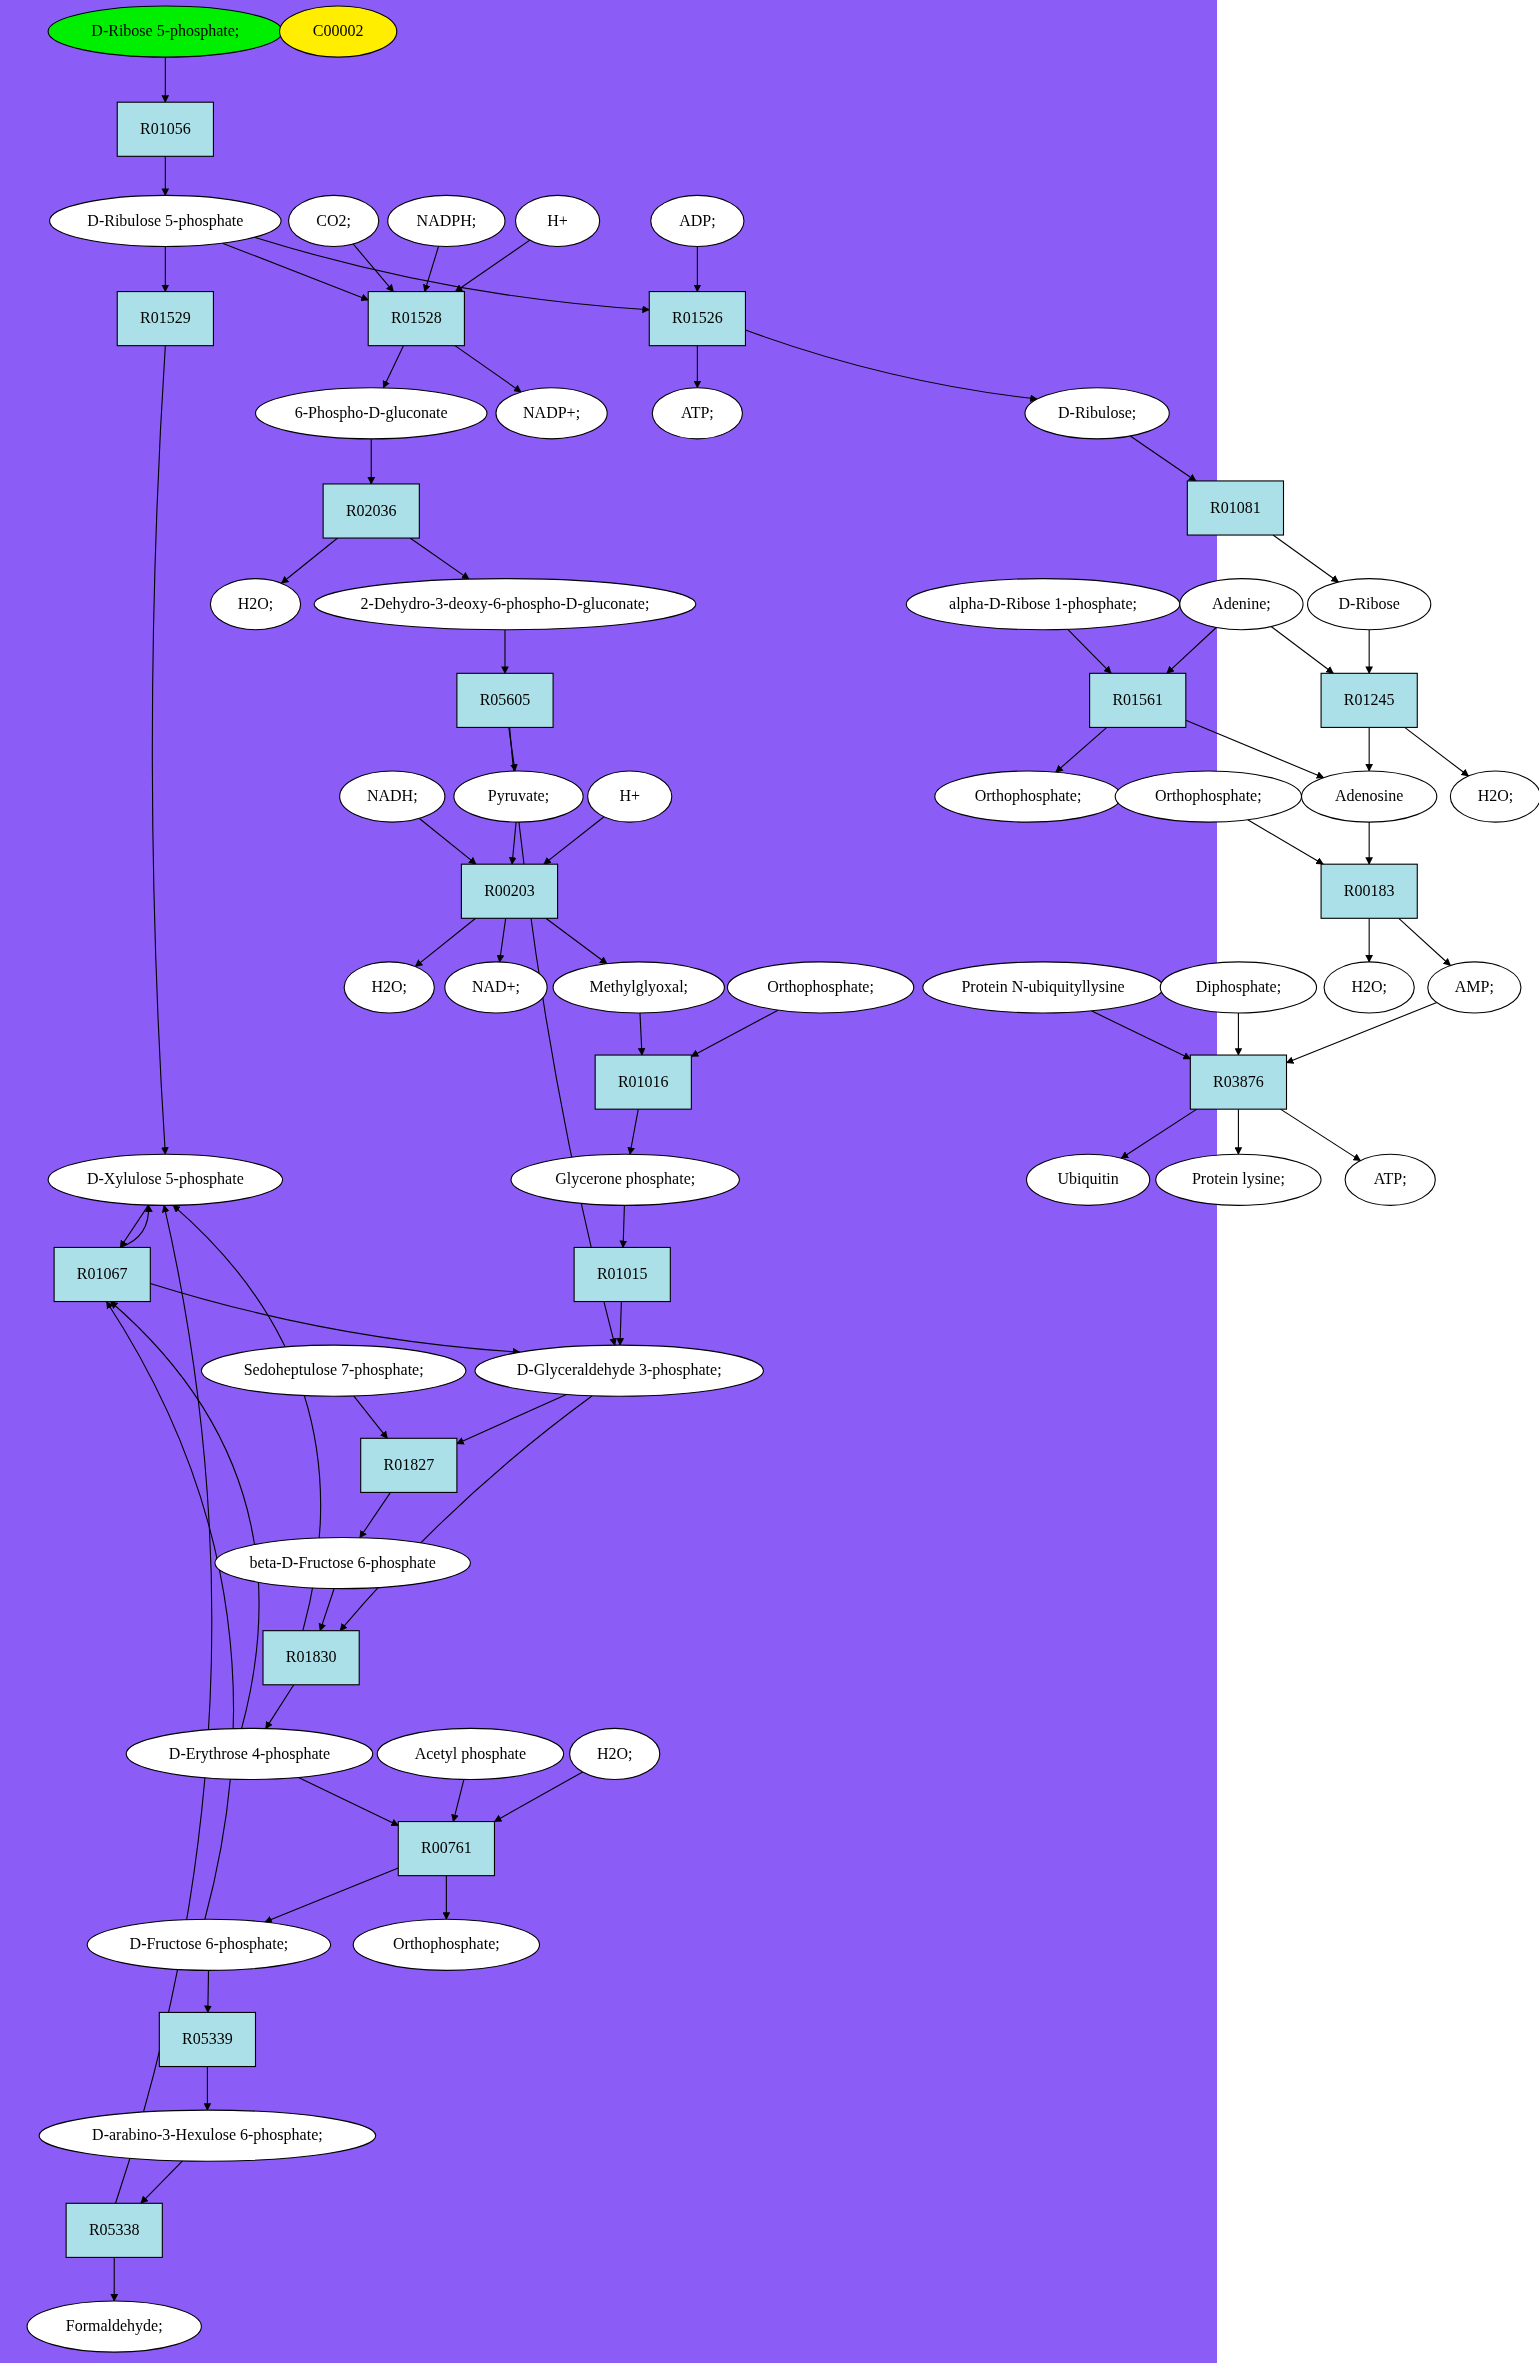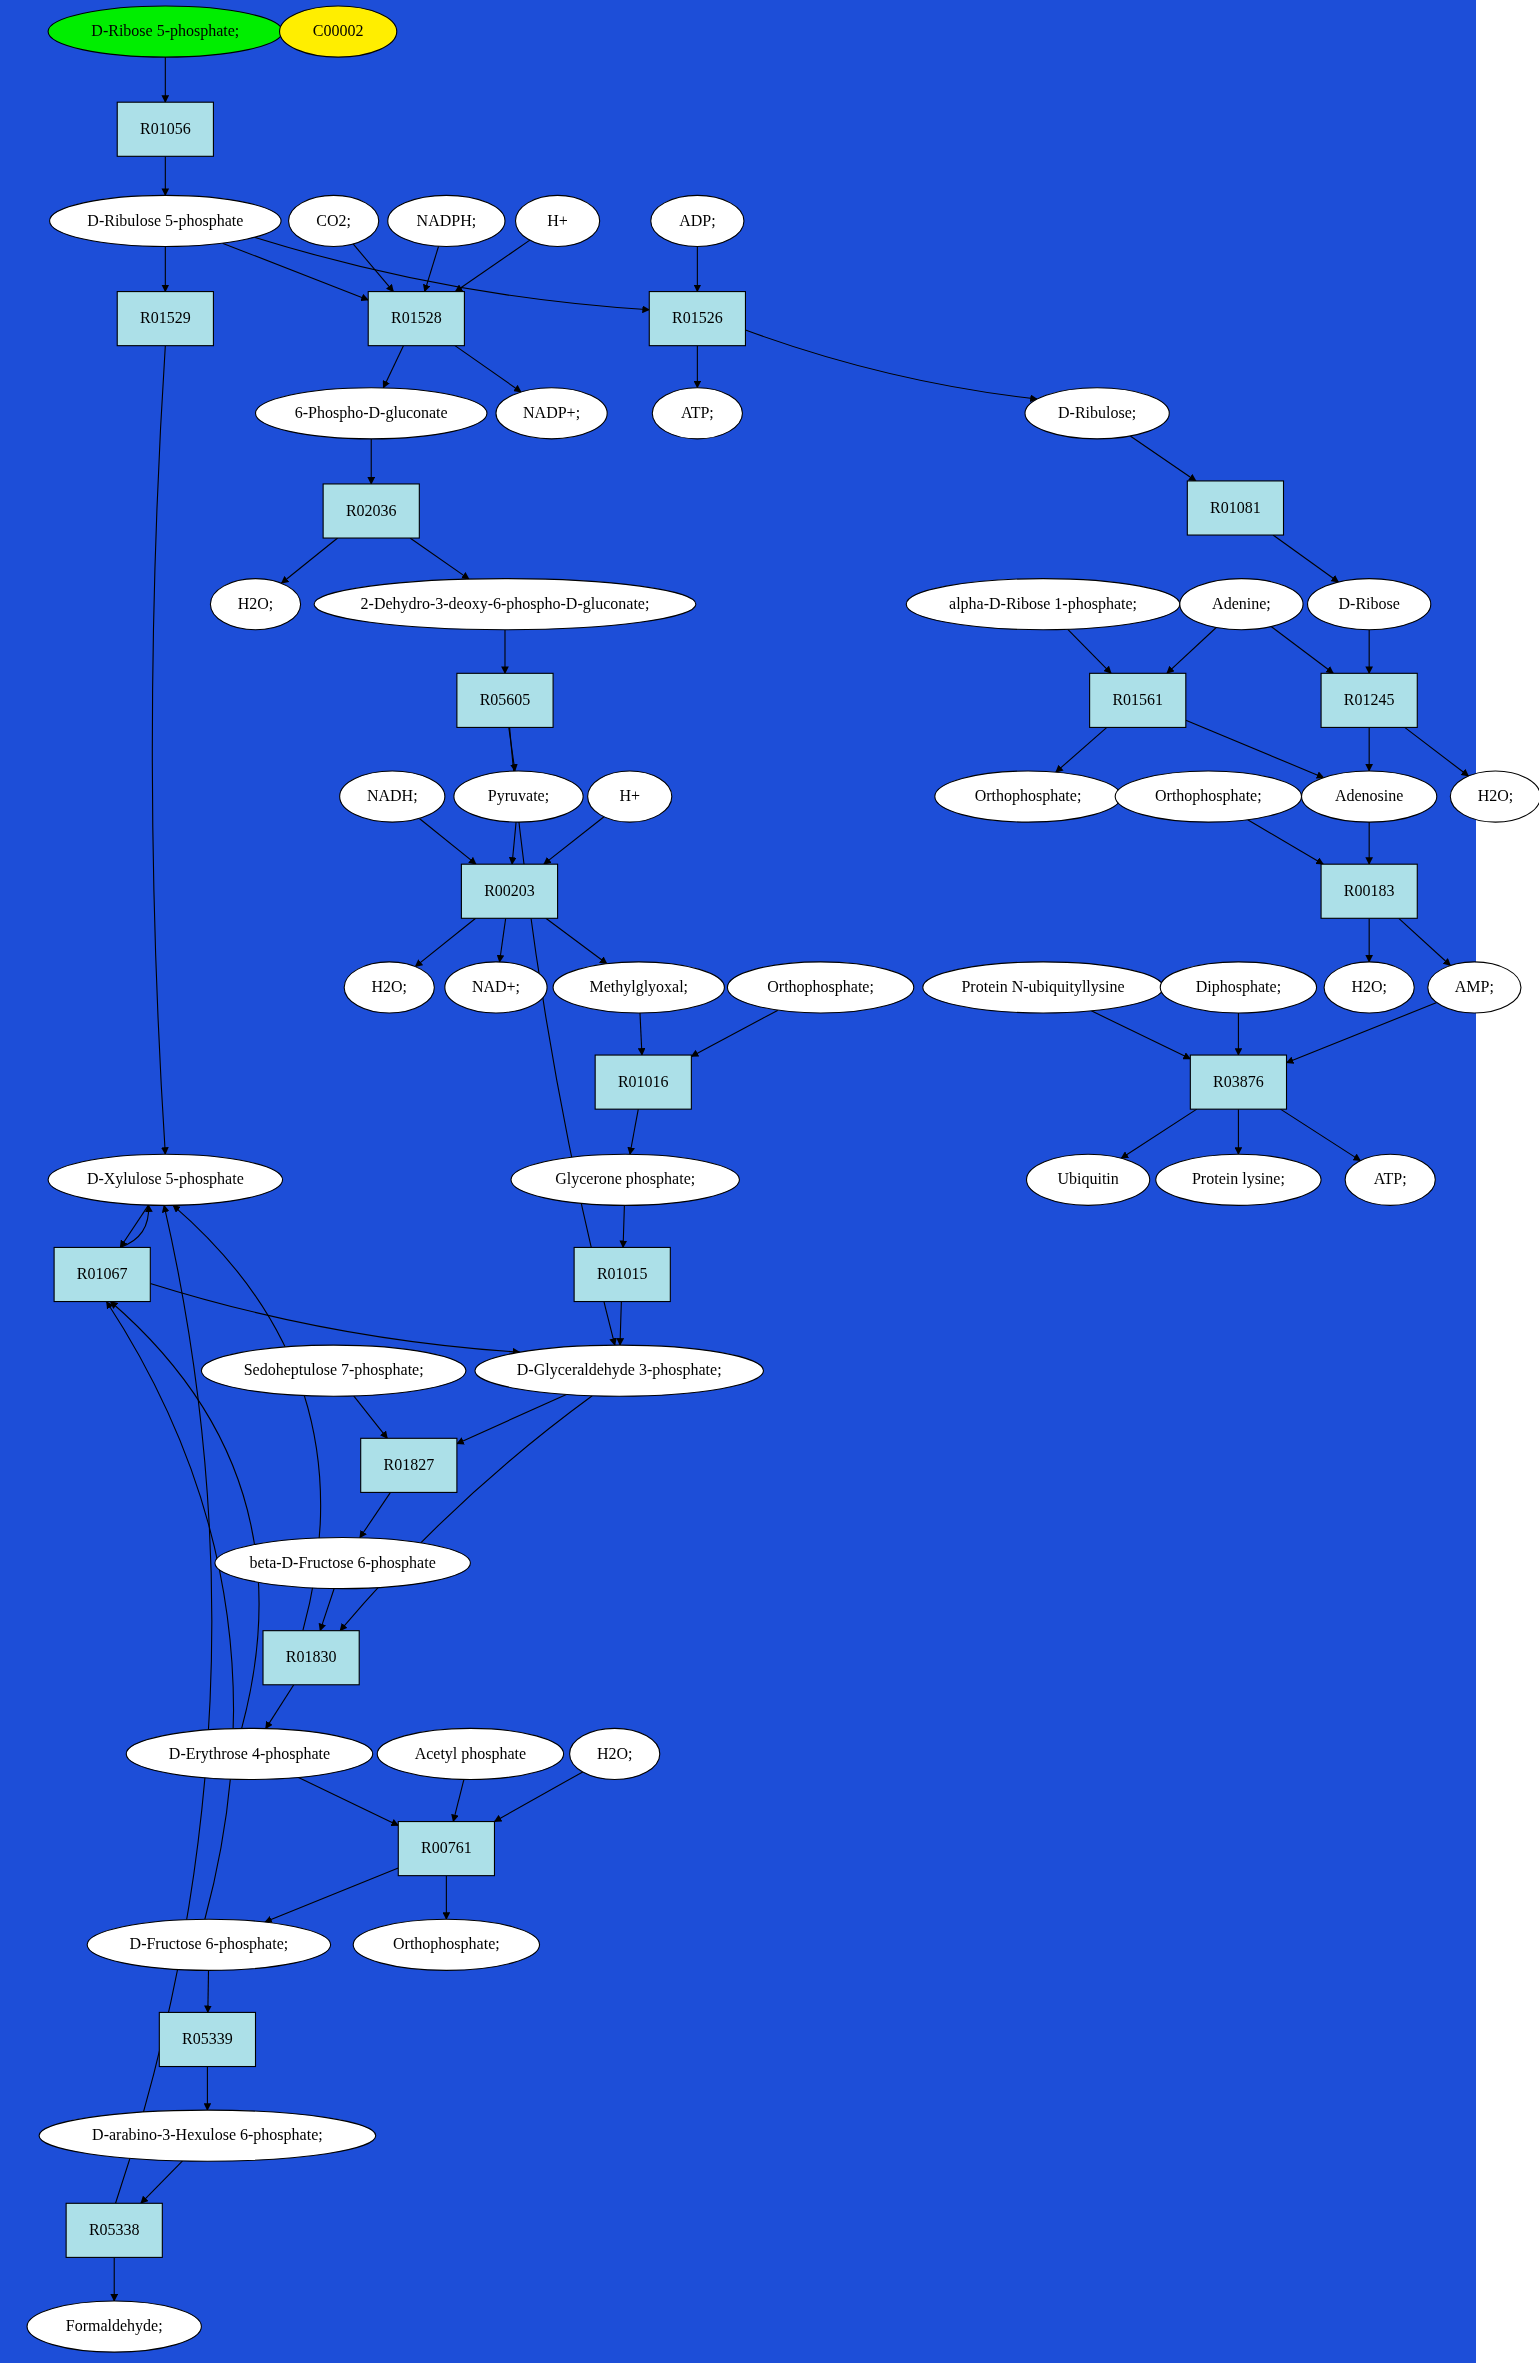--- a/index.html
+++ b/index.html
@@ -1,17 +1,17 @@
 <!DOCTYPE html>
 <html><head>
 <meta charset="utf-8">
 <style>
   html,body{margin:0;padding:0;background:#ffffff;}
-  #canvas{position:relative;width:1460px;height:2363px;background:#1d4ed8;
-          font-family:"Liberation Serif", serif;padding-left:16px;}
+  #canvas{position:relative;width:1217px;height:2363px;background:#8b5cf6;
+          font-family:"Liberation Serif", serif;}
   svg{position:absolute;left:0;top:0;width:1539px;height:2363px;overflow:visible;}
   .node-label{font-family:"Liberation Serif", serif; font-size:16px; fill:#000;
               text-anchor:middle; dominant-baseline:middle;}
   .rxn-label{font-family:"Liberation Serif", serif; font-size:16px; fill:#000;
              text-anchor:middle; dominant-baseline:middle;}
   ellipse.cpd{fill:#ffffff;stroke:#000000;stroke-width:1.1;}
   ellipse.cpd.start{fill:#00ee00;}
   ellipse.cpd.cofactor{fill:#ffee00;}
   rect.rxn{fill:#ace0e8;stroke:#000000;stroke-width:1.1;}
   path.edge,line.edge{fill:none;stroke:#000000;stroke-width:1.1;}

